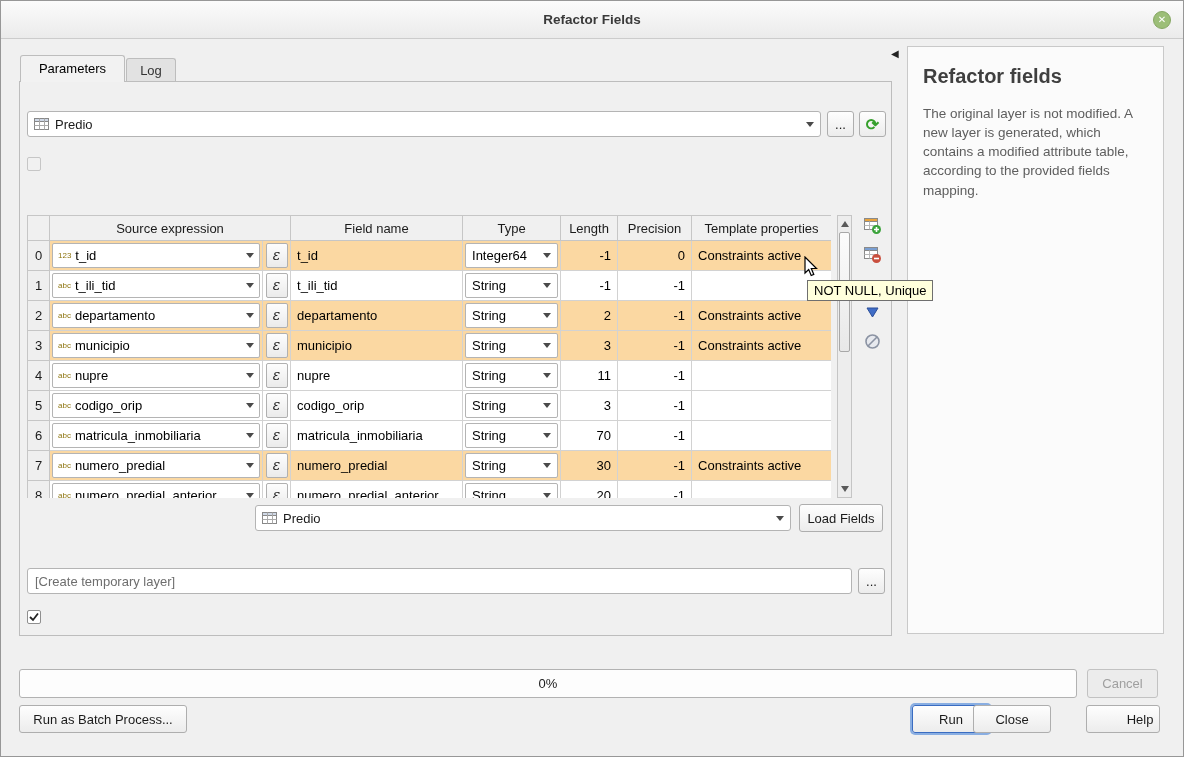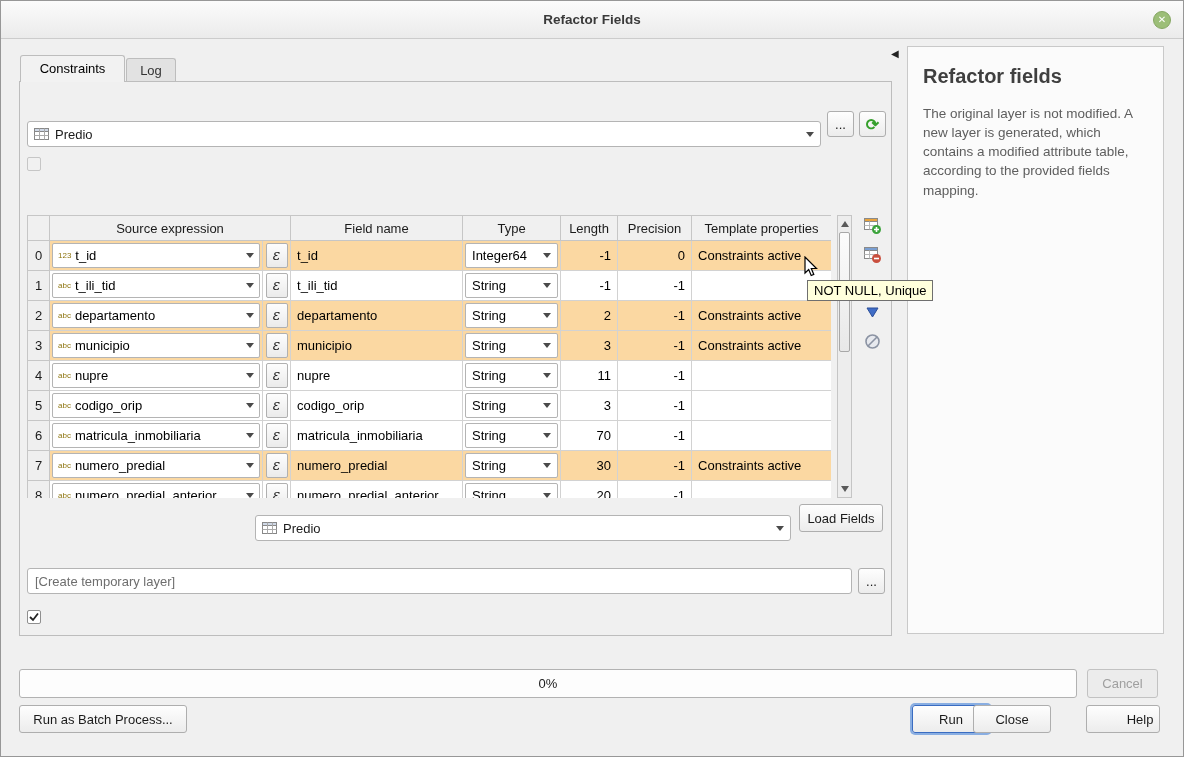--- a/index.html
+++ b/index.html
@@ -24,21 +24,21 @@
                   line-height: 23px; color: #333; z-index: 1; }
   .frame { position: absolute; left: 18px; top: 80px; width: 873px; height: 555px;
            border: 1px solid #bdbdbd; background: #f0f0f0; z-index: 2; }
 
   .lbl { position: absolute; font-size: 13px; color: #1b1b1b; }
   .lbl-dis { color: #a5a5a5; }
 
   
   .combo { position: absolute; height: 26px; background: #fff; border: 1px solid #b4b4b4;
            border-radius: 3px; display: flex; align-items: center; padding: 0 6px;
-           font-size: 13px; color: #1b1b1b; gap: 6px; z-index: 4; margin-top: 10px; }
+           font-size: 13px; color: #1b1b1b; gap: 6px; z-index: 4; }
   .combo .grow { flex: 1; overflow: hidden; white-space: nowrap; }
   .dda { width: 0; height: 0; border-left: 4px solid transparent; border-right: 4px solid transparent;
          border-top: 5px solid #4a4a4a; }
   .btn { position: absolute; background: linear-gradient(#fefefe, #ececec); border: 1px solid #aeaeae;
          border-radius: 3px; font-size: 13px; color: #1b1b1b; display: flex; align-items: center;
          justify-content: center; z-index: 4; cursor: default; }
   .btn-dis { color: #9f9f9f; background: #ececec; border-color: #c2c2c2; }
   .btn-focus { border: 1px solid #3a6cc1; box-shadow: 0 0 0 2px #89aee2; }
   .txtinput { position: absolute; height: 26px; background: #fff; border: 1px solid #b4b4b4;
               border-radius: 3px; font-size: 13px; color: #6e6e6e; display: flex; align-items: center;
@@ -110,21 +110,21 @@
 
 <div class="window">
 
   <div class="titlebar">
     <div class="title">Refactor Fields</div>
     <div class="close-btn">
       <span>✕</span>
     </div>
   </div>
 
-  <div class="tab tab-active">Constraints</div>
+  <div class="tab tab-active">Parameters</div>
   <div class="tab tab-inactive">Log</div>
   <div class="frame"></div>
 
   <div class="lbl" style="left:26px; top:92px;">Input layer</div>
   <div class="combo" style="left:26px; top:110px; width:794px;">
     <svg width="15" height="14">
       <rect x="0.5" y="1.5" width="14" height="11" fill="#fff" stroke="#888"></rect>
       <rect x="0.5" y="1.5" width="14" height="3" fill="#cfd8e6" stroke="#888"></rect>
       <line x1="5.5" y1="1.5" x2="5.5" y2="12.5" stroke="#aaa"></line>
       <line x1="10.5" y1="1.5" x2="10.5" y2="12.5" stroke="#aaa"></line>

